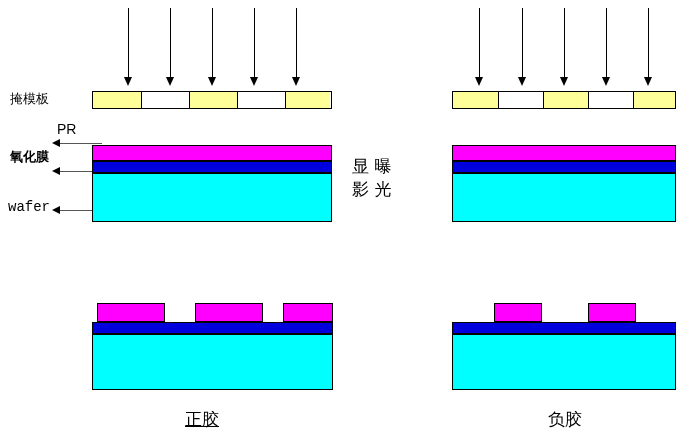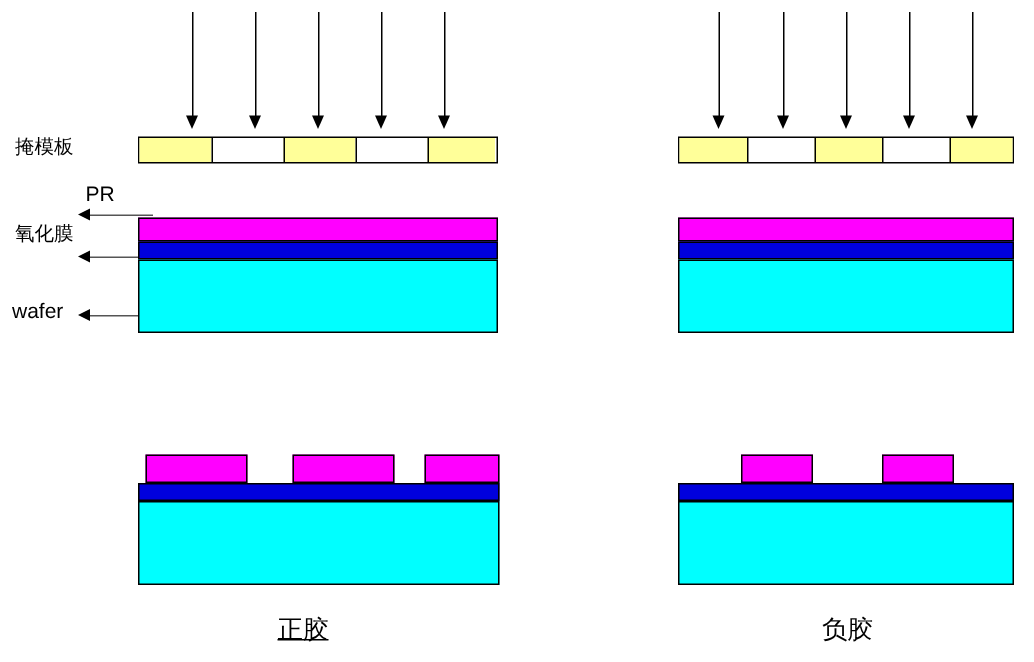--- a/index.html
+++ b/index.html
@@ -168,22 +168,22 @@
 
   <div class="mask" style="left:452px; top:91px; width:224px;">
     <div class="mask-seg" style="width:45px; background:#ffff99;"></div>
     <div class="mask-seg" style="width:45px; background:#ffffff;"></div>
     <div class="mask-seg" style="width:45px; background:#ffff99;"></div>
     <div class="mask-seg" style="width:45px; background:#ffffff;"></div>
     <div class="mask-seg" style="width:42px; background:#ffff99;"></div>
   </div>
 
   <div class="label label-lat" style="left:18px; top:122px;margin-left:39px;">PR</div>
-  <div class="label label-cn" style="left:10px; top:150px;">氧化膜</div>
-  <div class="label label-lat" style="left:8px; top:200px;">wafer</div>
+  <div class="label label-cn" style="left:10px; top:150px;font-weight:bold;">氧化膜</div>
+  <div class="label label-lat" style="left:8px; top:200px;font-family:Liberation Mono, monospace;">wafer</div>
 
   <div class="leader" style="left:52px; top:139px; width:50px;">
     <div class="l-shaft" style="width:43px;"></div>
     <div class="l-head"></div>
   </div>
   <div class="leader" style="left:52px; top:167px; width:50px;">
     <div class="l-shaft" style="width:43px;"></div>
     <div class="l-head"></div>
   </div>
   <div class="leader" style="left:52px; top:206px; width:55px;">
@@ -192,20 +192,24 @@
   </div>
 
   <div class="layer" style="left:92px; top:145px; width:240px; height:16px; background:#ff00ff;"></div>
   <div class="layer" style="left:92px; top:161px; width:240px; height:12px; background:#0000dd;"></div>
   <div class="layer" style="left:92px; top:173px; width:240px; height:49px; background:#00ffff;"></div>
 
   <div class="layer" style="left:452px; top:145px; width:224px; height:16px; background:#ff00ff;"></div>
   <div class="layer" style="left:452px; top:161px; width:224px; height:12px; background:#0000dd;"></div>
   <div class="layer" style="left:452px; top:173px; width:224px; height:49px; background:#00ffff;"></div>
 
+  <div class="center-stack" style="left:352px; top:155px;">
+    <div>显 曝</div>
+    <div>影 光</div>
+  </div>
 
   <div class="pr-block" style="left:97px; top:303px; width:68px; height:19px; background:#ff00ff;"></div>
   <div class="pr-block" style="left:195px; top:303px; width:68px; height:19px; background:#ff00ff;"></div>
   <div class="pr-block" style="left:283px; top:303px; width:50px; height:19px; background:#ff00ff;"></div>
   <div class="layer" style="left:92px; top:322px; width:241px; height:12px; background:#0000dd;"></div>
   <div class="layer" style="left:92px; top:334px; width:241px; height:56px; background:#00ffff;"></div>
 
   <div class="pr-block" style="left:494px; top:303px; width:48px; height:19px; background:#ff00ff;"></div>
   <div class="pr-block" style="left:588px; top:303px; width:48px; height:19px; background:#ff00ff;"></div>
   <div class="layer" style="left:452px; top:322px; width:224px; height:12px; background:#0000dd;"></div>

